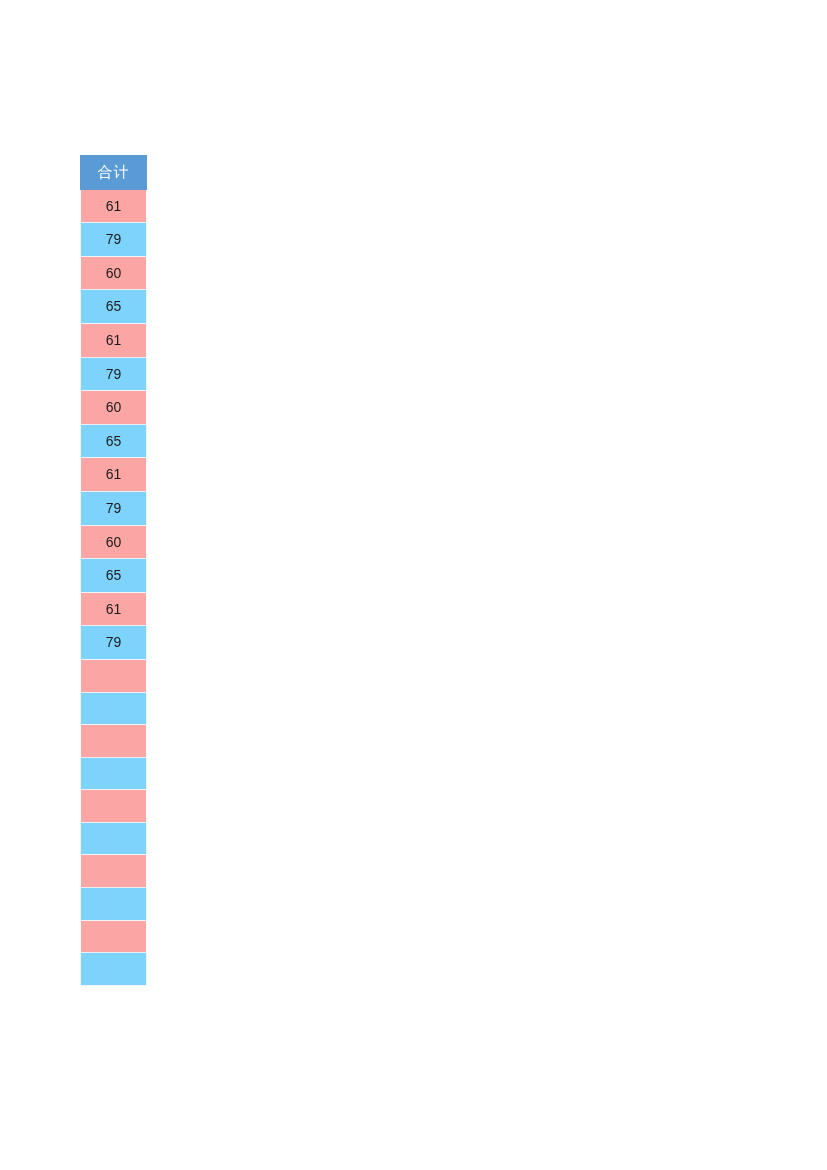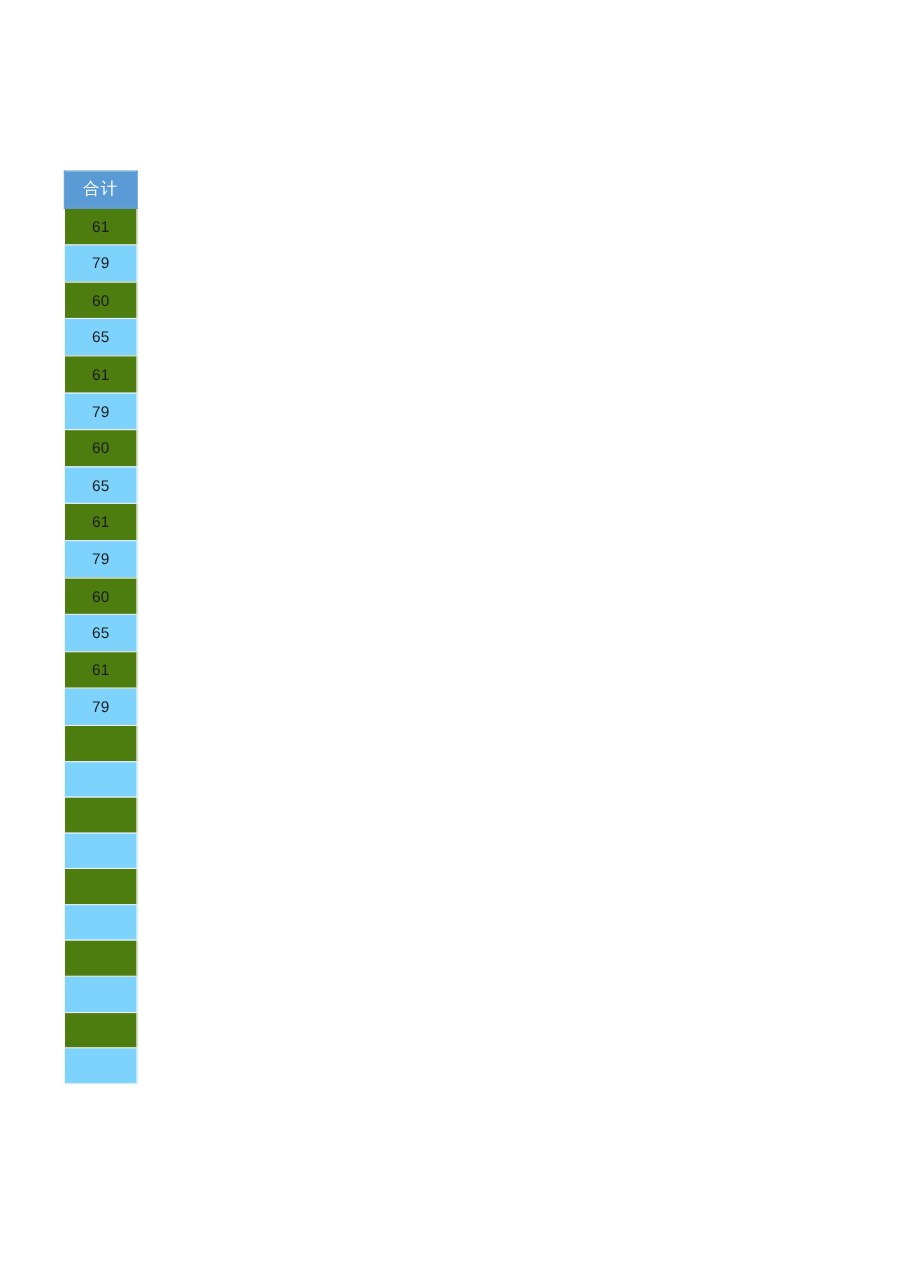--- a/index.html
+++ b/index.html
@@ -19,21 +19,21 @@
 
   #sheet-canvas {
     position: absolute;
     inset: 0;
     background: #ffffff;
   }
 
   
   #summary-table {
     position: absolute;
-    left: 58px;
+    left: 80px;
     top: 155px;
     width: 66px;
     border-collapse: collapse;
     table-layout: fixed;
   }
 
   #summary-table col {
     width: 66px;
   }
 
@@ -57,21 +57,21 @@
     font-weight: 400;
     letter-spacing: 1px;
     border: 1px solid #5b9bd5;
   }
 
   
   #summary-table tbody td {
     font-size: 14px;
     font-weight: 400;
     color: #1b1b1b;
-    background: #4d7c0f;
+    background: #fca5a5;
     border-top: 1px solid #ffffff;
     border-bottom: 1px solid #ffffff;
     border-left: 1px solid #ffffff;
     border-right: 1px solid #ffffff;
   }
 
   
   #summary-table tbody tr.band td {
     background: #7dd3fc;
     border-top: 1px solid #eef4f8;

